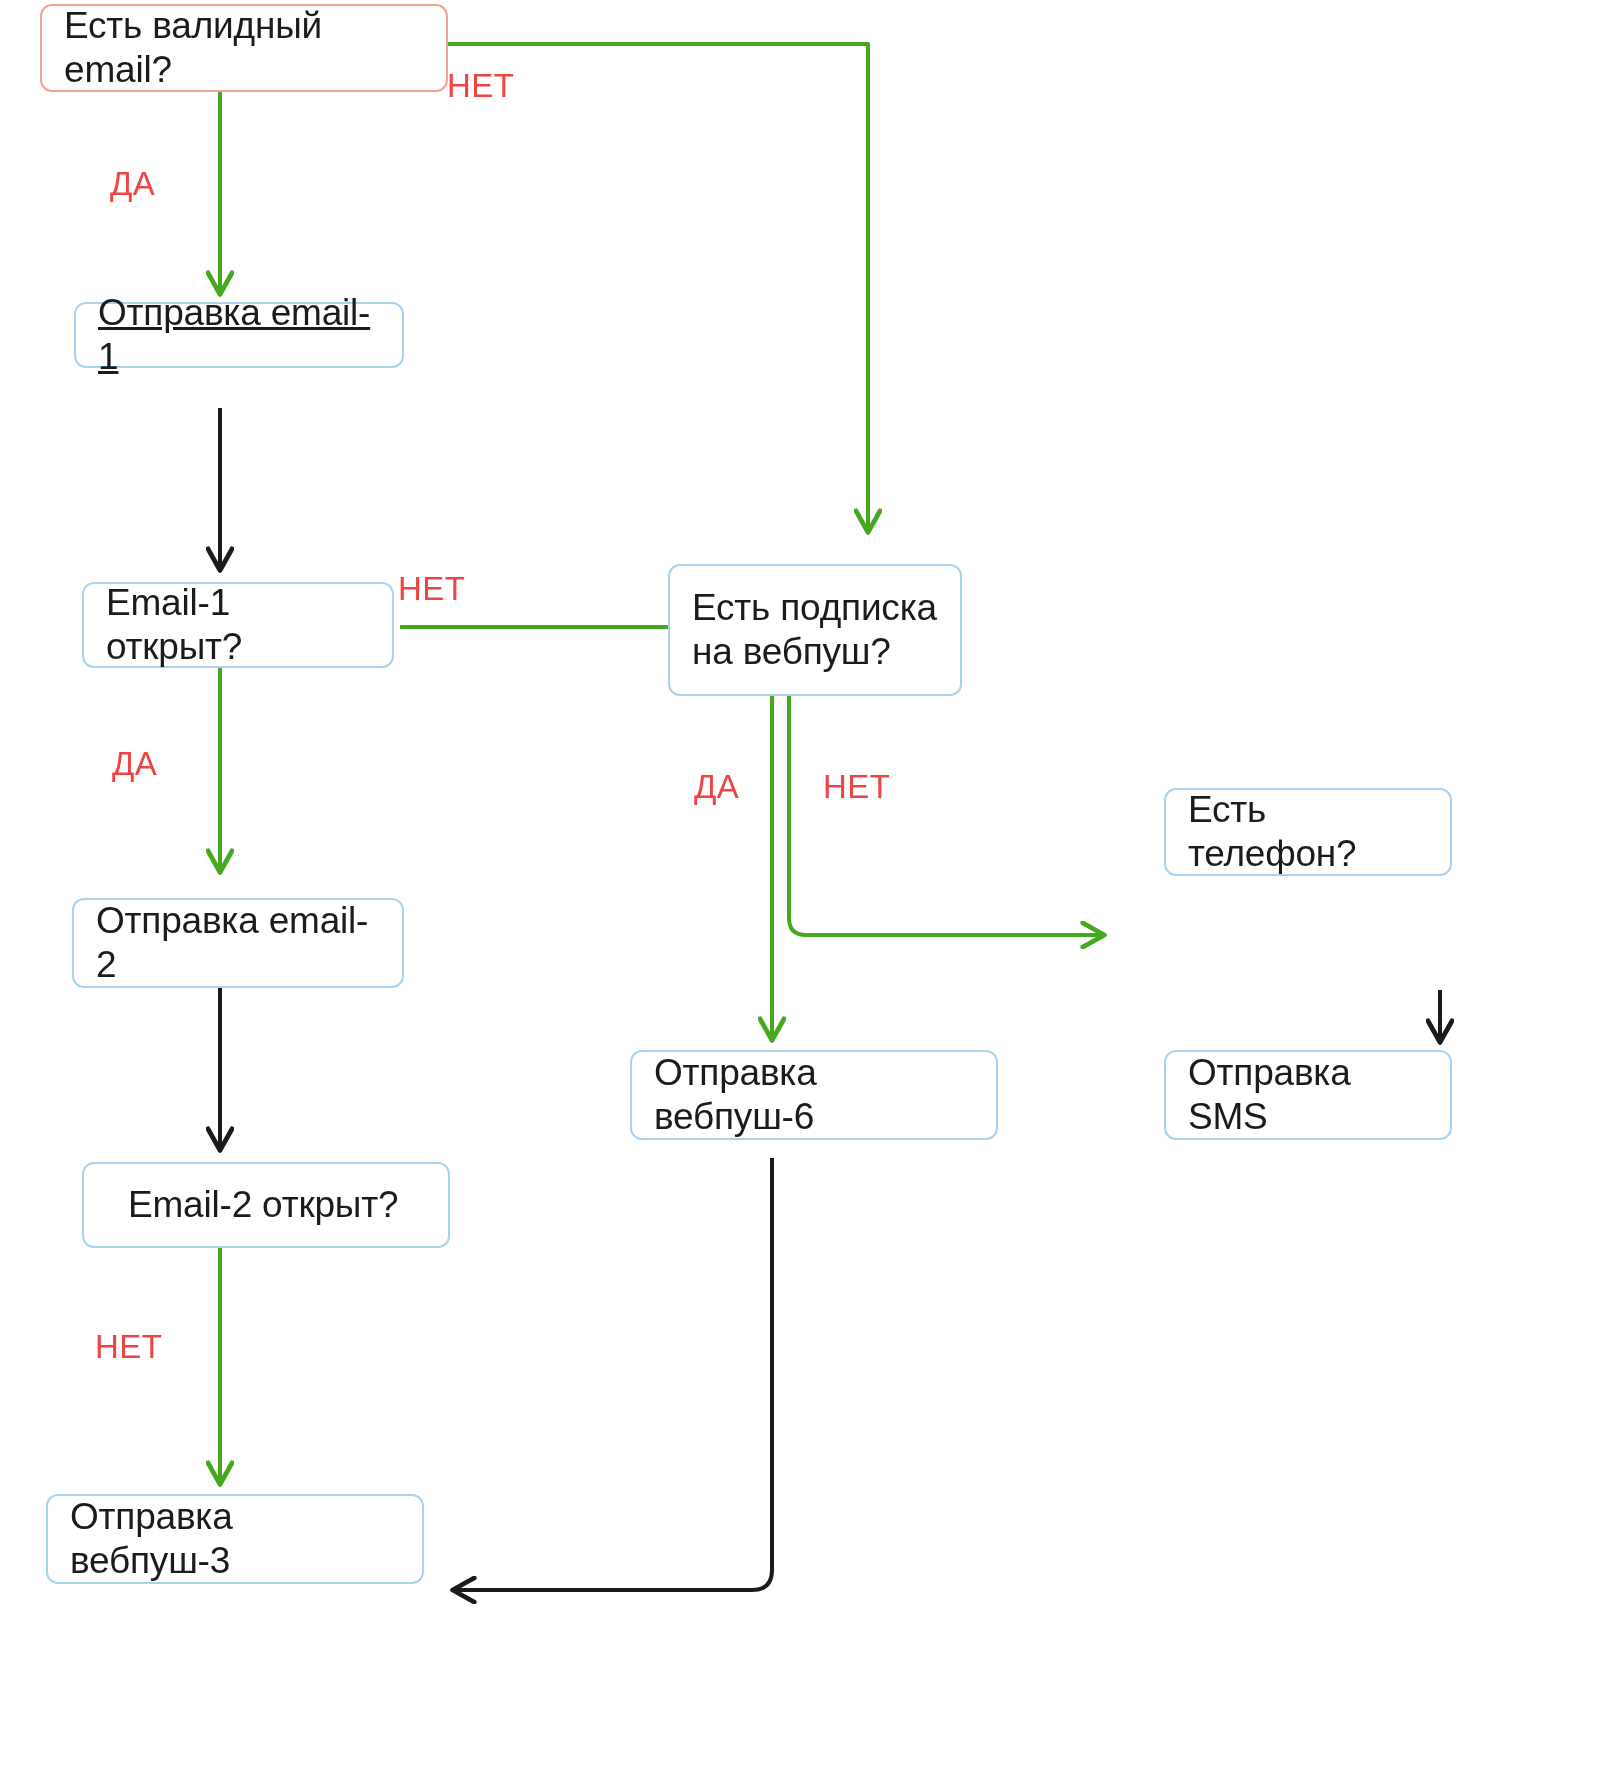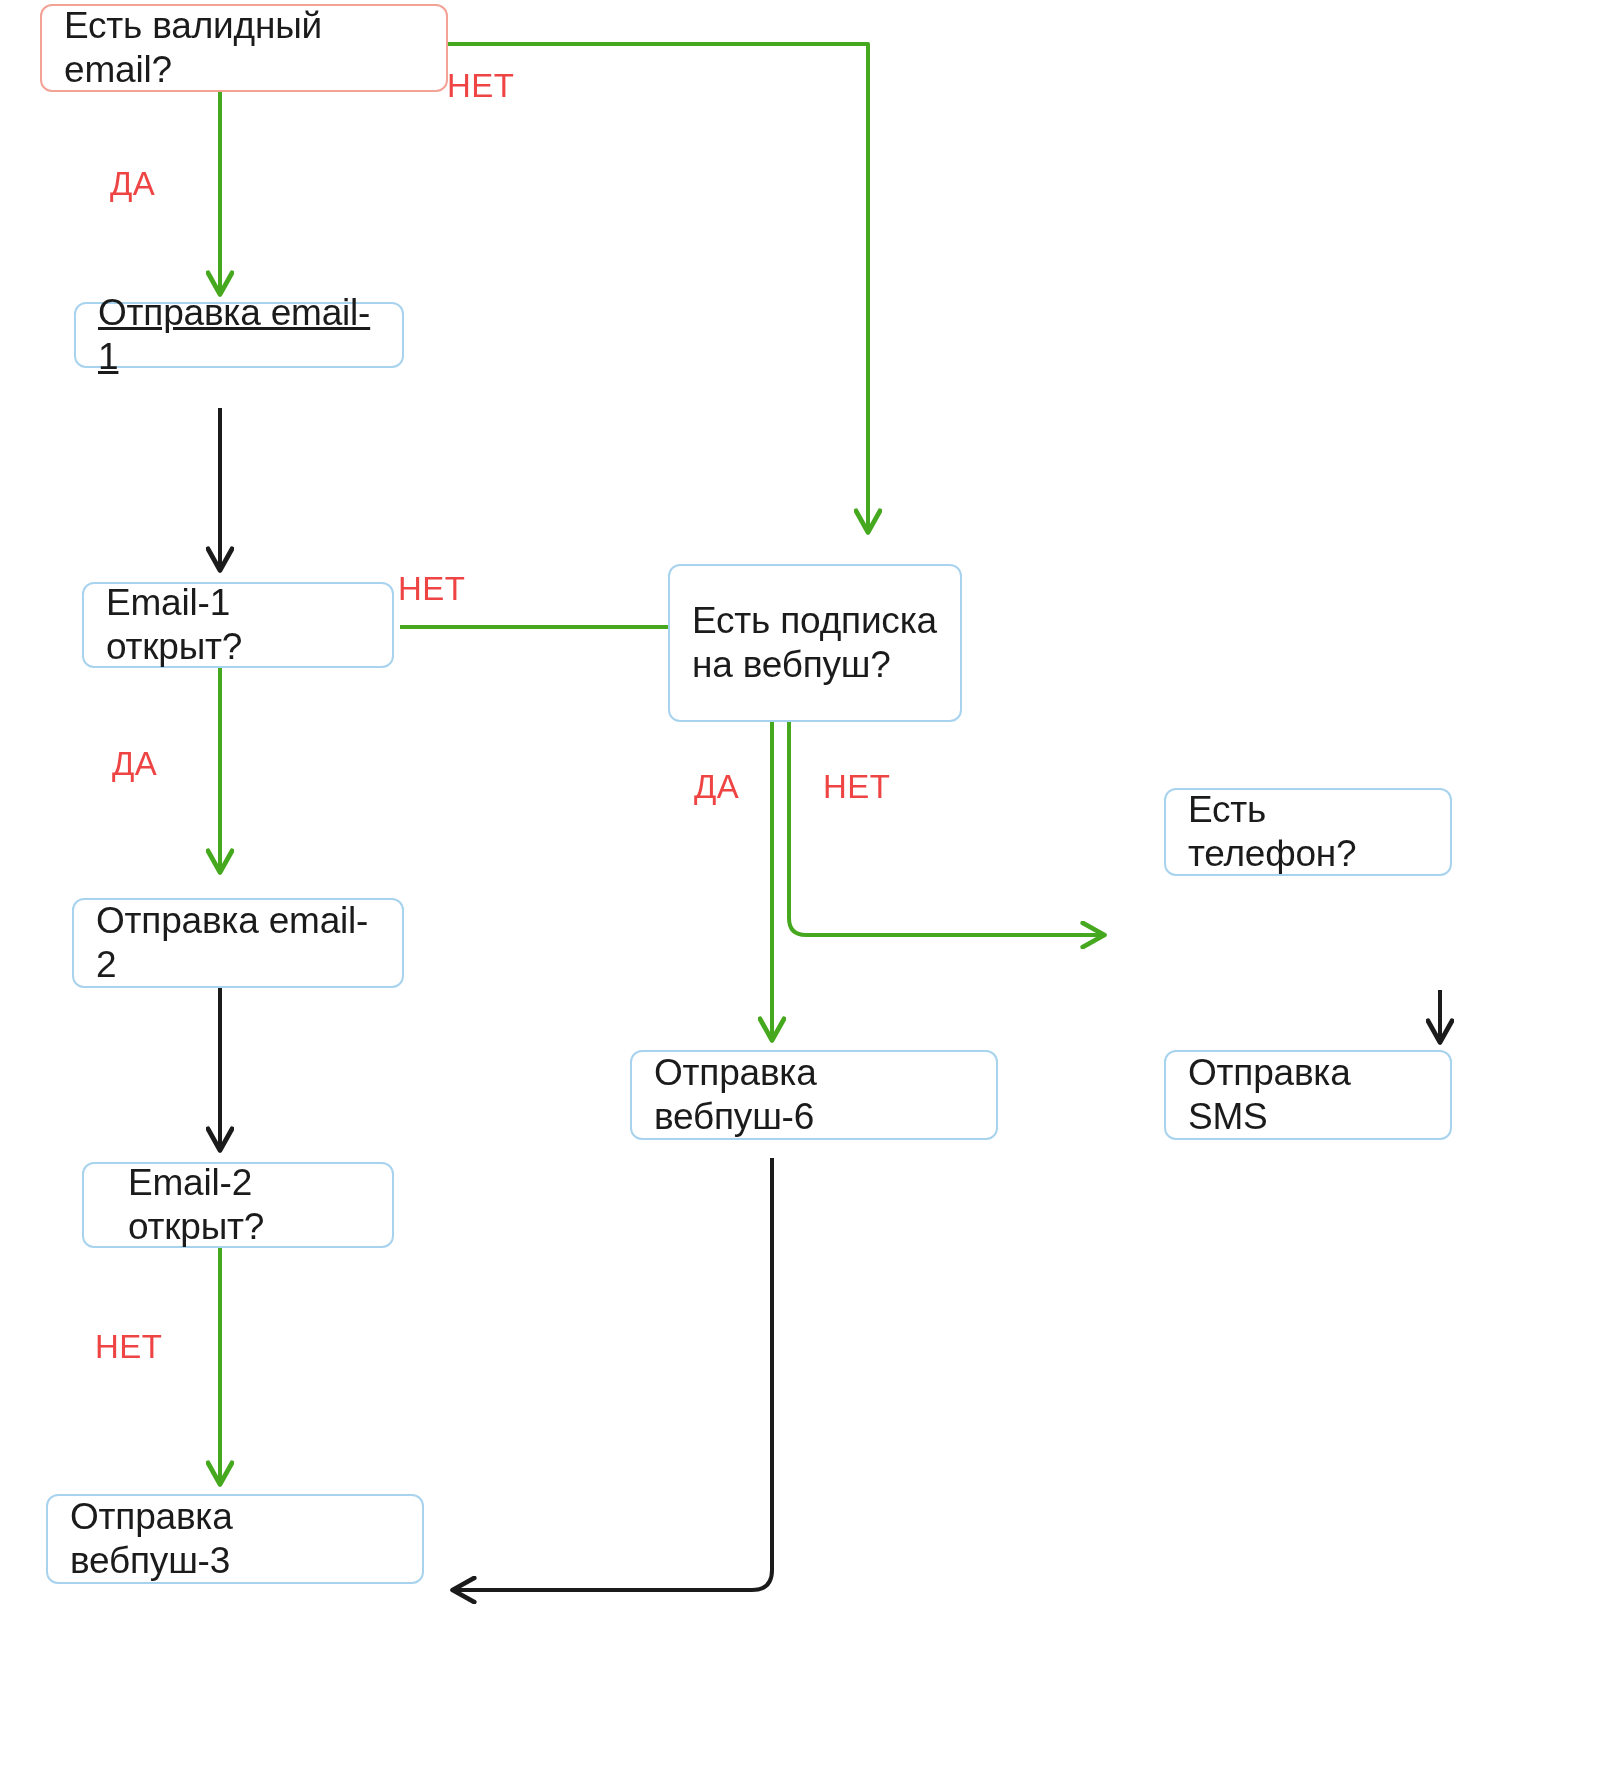--- a/index.html
+++ b/index.html
@@ -107,29 +107,29 @@
   </div>
 
   <div class="node" style="left:48px; top:582px; width:312px; height:86px;">
     <span>Email-1 открыт?</span>
   </div>
 
   <div class="node" style="left:38px; top:898px; width:332px; height:90px;">
     <span>Отправка email-2</span>
   </div>
 
-  <div class="node" style="left:48px; top:1162px; width:312px; height:86px;padding-left:44px;">
+  <div class="node" style="left:48px; top:1162px; width:368px; height:86px;padding-left:44px;">
     <span>Email-2 открыт?</span>
   </div>
 
   <div class="node" style="left:12px; top:1494px; width:378px; height:90px;">
     <span>Отправка вебпуш-3</span>
   </div>
 
-  <div class="node center-text" style="left:634px; top:564px; width:294px; height:158px;">
+  <div class="node center-text" style="left:634px; top:564px; width:294px; height:132px;">
     <span>Есть подписка
 на вебпуш?</span>
   </div>
 
   <div class="node" style="left:596px; top:1050px; width:368px; height:90px;">
     <span>Отправка вебпуш-6</span>
   </div>
 
   <div class="node" style="left:1130px; top:1050px; width:288px; height:90px;">
     <span>Отправка SMS</span>

